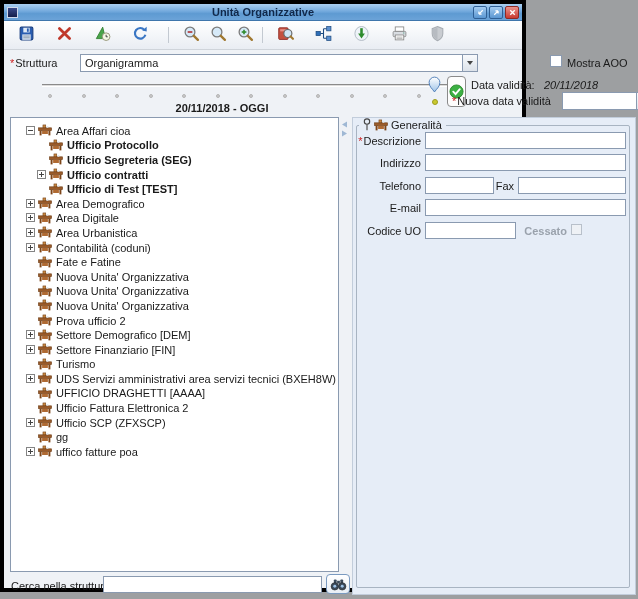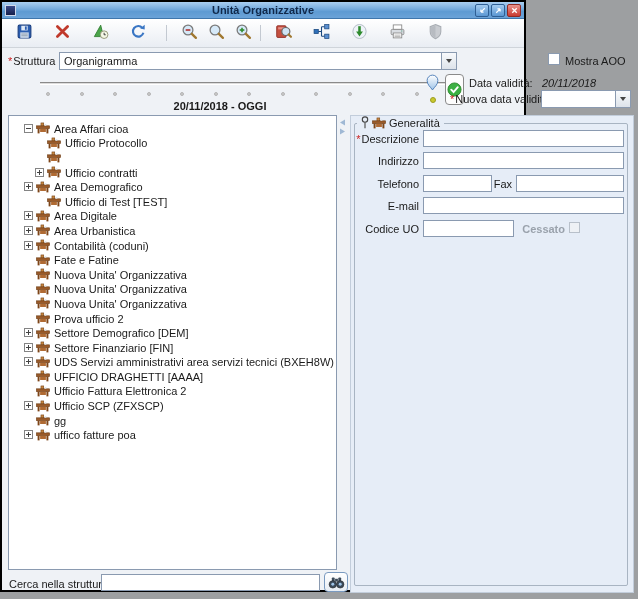--- a/index.html
+++ b/index.html
@@ -5,21 +5,21 @@
   * { box-sizing: border-box; }
   html,body { margin:0; padding:0; }
   body {
     width:638px; height:599px; position:relative; overflow:hidden;
     background:#9d9fa1;
     font-family:"Liberation Sans", sans-serif; font-size:11px; color:#1a1a1a;
     -webkit-font-smoothing:antialiased;
   }
   .window {
     position:absolute; left:0; top:0; width:526px; height:592px;
-    border:2px solid #000000; background:#eff2f6;
+    border:4px solid #000000; background:#eff2f6;
   }
   
   .titlebar {
     position:absolute; left:0; top:0; right:0; height:17px;
     background:linear-gradient(#aacff1 0%, #74aadd 45%, #5e9ad2 60%, #6ba3d8 100%);
     border-bottom:1px solid #3f76ac;
     display:flex; align-items:center;
   }
   .app-icon { width:11px; height:11px; margin-left:3px; background:linear-gradient(#3a4a8a,#141e4a); border:1px solid #cfd8ea; z-index:2; }
   .title { position:absolute; left:0; right:0; text-align:center; font-weight:bold; color:#10284a; font-size:11px; }
@@ -36,21 +36,21 @@
     display:flex; align-items:center; padding-left:10px;
   }
   .tbtn { width:24px; height:24px; border:none; background:transparent; padding:0;
     display:flex; align-items:center; justify-content:center; margin-right:14px; cursor:pointer; }
   .tbtn.tight { margin-right:3px; }
   .tbtn svg { width:17px; height:17px; }
   .tsep { width:1px; height:16px; background:#c3c9d1; margin:0 10px 0 2px; }
   
   .lbl { position:absolute; white-space:nowrap; }
   .req { color:#cc2222; margin-right:1px; }
-  .combo { position:absolute; background:#fff; border:1px solid #8a9ab0; display:flex; align-items:stretch; }
+  .combo { position:absolute; background:#fff; border:1px solid #8a9ab0; display:flex; align-items:stretch;margin-left:19px; }
   .combo .val { flex:1; padding:2px 0 0 4px; overflow:hidden; white-space:nowrap; }
   .combo .arrow-btn { width:15px; border-left:1px solid #8a9ab0; background:linear-gradient(#f8fafc,#dde3ea);
     display:flex; align-items:center; justify-content:center; cursor:pointer; }
   .combo .arrow-btn i { width:0; height:0; border-left:3.5px solid transparent; border-right:3.5px solid transparent; border-top:4px solid #444; }
   .cbox { position:absolute; width:12px; height:12px; background:#fff; border:1px solid #8a9ab0; cursor:pointer; }
   .cbox.disabled { background:#eef1f5; border-color:#b8c0ca; cursor:default; }
   
   .groove { position:absolute; left:38px; top:80px; width:408px; height:3px;
     background:#dcdcdc; border-top:1px solid #8a8a8a; border-bottom:1px solid #ffffff; }
   .thumb { position:absolute; left:424px; top:72px; width:13px; height:18px; cursor:pointer; }
@@ -58,21 +58,21 @@
   .tick.yellow { background:#c9c92e; border-color:#9d9d20; top:95px; left:428px; width:6px; height:6px; }
   .range-label { position:absolute; left:118px; top:98px; width:200px; text-align:center; font-weight:bold; }
   .go-btn { position:absolute; left:443px; top:72px; width:19px; height:31px; background:#fdfdfd;
     border:1px solid #8a8a8a; border-radius:4px; display:flex; align-items:center; justify-content:center; cursor:pointer; padding:0; }
   .go-btn svg { width:15px; height:15px; }
   
   .tree-panel { position:absolute; left:6px; top:113px; width:329px; height:455px;
     background:#fff; border:1px solid #8a9ab0; overflow:hidden; padding-top:5px; }
   .trow { height:14.6px; display:flex; align-items:center; white-space:nowrap; cursor:default; }
   .trow.lvl0 { padding-left:15px; }
-  .trow.lvl1 { padding-left:26px; }
+  .trow.lvl1 { padding-left:26px;font-weight:bold; }
   .texp { width:9px; height:9px; margin-right:3px; flex:0 0 9px; }
   .texp svg { width:9px; height:9px; display:block; }
   .texp.empty { border:none; }
   .desk { width:14px; height:12px; margin-right:4px; flex:0 0 14px; }
   .desk svg { width:14px; height:12px; display:block; }
   .tlabel { padding-top:1px; }
   .divider-arrows { position:absolute; left:337px; top:117px; width:8px; }
   .divider-arrows svg { display:block; margin-bottom:2px; }
   .right-panel { position:absolute; left:348px; top:113px; width:284px; height:478px;
     background:#e6edf7; border:1px solid #c2cddb; }
@@ -307,20 +307,21 @@
           <span class="desk">
             <svg viewBox="0 0 13 11">
               <rect x="0.5" y="3.5" width="12" height="2.6" fill="#9a5b2a" stroke="#6e3c14" stroke-width="0.6"></rect>
               <rect x="1.5" y="6.2" width="1.8" height="4.3" fill="#7d4518"></rect>
               <rect x="9.7" y="6.2" width="1.8" height="4.3" fill="#7d4518"></rect>
               <rect x="3.8" y="6.2" width="5.4" height="3" fill="#b06a32"></rect>
               <rect x="4.6" y="0.8" width="2.6" height="2.6" fill="#c8873f" stroke="#6e3c14" stroke-width="0.5"></rect>
               <rect x="8" y="1.8" width="1.6" height="1.6" fill="#e0e8ef"></rect>
             </svg>
           </span>
+          <span class="tlabel">Ufficio Segreteria (SEG)</span>
         </div>
         <div class="trow lvl1">
           <span class="texp">
             <svg viewBox="0 0 9 9">
               <rect x="0.5" y="0.5" width="8" height="8" fill="#fff" stroke="#848484"></rect>
               <line x1="2" y1="4.5" x2="7" y2="4.5" stroke="#444" stroke-width="1"></line>
               <line x1="4.5" y1="2" x2="4.5" y2="7" stroke="#444" stroke-width="1"></line>
             </svg>
           </span>
           <span class="desk">
@@ -328,54 +329,54 @@
               <rect x="0.5" y="3.5" width="12" height="2.6" fill="#9a5b2a" stroke="#6e3c14" stroke-width="0.6"></rect>
               <rect x="1.5" y="6.2" width="1.8" height="4.3" fill="#7d4518"></rect>
               <rect x="9.7" y="6.2" width="1.8" height="4.3" fill="#7d4518"></rect>
               <rect x="3.8" y="6.2" width="5.4" height="3" fill="#b06a32"></rect>
               <rect x="4.6" y="0.8" width="2.6" height="2.6" fill="#c8873f" stroke="#6e3c14" stroke-width="0.5"></rect>
               <rect x="8" y="1.8" width="1.6" height="1.6" fill="#e0e8ef"></rect>
             </svg>
           </span>
           <span class="tlabel">Ufficio contratti</span>
         </div>
+        <div class="trow lvl1">
+          <span class="texp empty"></span>
+          <span class="desk">
+            <svg viewBox="0 0 13 11">
+              <rect x="0.5" y="3.5" width="12" height="2.6" fill="#9a5b2a" stroke="#6e3c14" stroke-width="0.6"></rect>
+              <rect x="1.5" y="6.2" width="1.8" height="4.3" fill="#7d4518"></rect>
+              <rect x="9.7" y="6.2" width="1.8" height="4.3" fill="#7d4518"></rect>
+              <rect x="3.8" y="6.2" width="5.4" height="3" fill="#b06a32"></rect>
+              <rect x="4.6" y="0.8" width="2.6" height="2.6" fill="#c8873f" stroke="#6e3c14" stroke-width="0.5"></rect>
+              <rect x="8" y="1.8" width="1.6" height="1.6" fill="#e0e8ef"></rect>
+            </svg>
+          </span>
+          <span class="tlabel">Ufficio di Test [TEST]</span>
+        </div>
         <div class="trow lvl0">
           <span class="texp">
             <svg viewBox="0 0 9 9">
               <rect x="0.5" y="0.5" width="8" height="8" fill="#fff" stroke="#848484"></rect>
               <line x1="2" y1="4.5" x2="7" y2="4.5" stroke="#444" stroke-width="1"></line>
               <line x1="4.5" y1="2" x2="4.5" y2="7" stroke="#444" stroke-width="1"></line>
             </svg>
           </span>
           <span class="desk">
             <svg viewBox="0 0 13 11">
               <rect x="0.5" y="3.5" width="12" height="2.6" fill="#9a5b2a" stroke="#6e3c14" stroke-width="0.6"></rect>
               <rect x="1.5" y="6.2" width="1.8" height="4.3" fill="#7d4518"></rect>
               <rect x="9.7" y="6.2" width="1.8" height="4.3" fill="#7d4518"></rect>
               <rect x="3.8" y="6.2" width="5.4" height="3" fill="#b06a32"></rect>
               <rect x="4.6" y="0.8" width="2.6" height="2.6" fill="#c8873f" stroke="#6e3c14" stroke-width="0.5"></rect>
               <rect x="8" y="1.8" width="1.6" height="1.6" fill="#e0e8ef"></rect>
             </svg>
           </span>
           <span class="tlabel">Area Demografico</span>
         </div>
-        <div class="trow lvl1">
-          <span class="texp empty"></span>
-          <span class="desk">
-            <svg viewBox="0 0 13 11">
-              <rect x="0.5" y="3.5" width="12" height="2.6" fill="#9a5b2a" stroke="#6e3c14" stroke-width="0.6"></rect>
-              <rect x="1.5" y="6.2" width="1.8" height="4.3" fill="#7d4518"></rect>
-              <rect x="9.7" y="6.2" width="1.8" height="4.3" fill="#7d4518"></rect>
-              <rect x="3.8" y="6.2" width="5.4" height="3" fill="#b06a32"></rect>
-              <rect x="4.6" y="0.8" width="2.6" height="2.6" fill="#c8873f" stroke="#6e3c14" stroke-width="0.5"></rect>
-              <rect x="8" y="1.8" width="1.6" height="1.6" fill="#e0e8ef"></rect>
-            </svg>
-          </span>
-          <span class="tlabel">Ufficio di Test [TEST]</span>
-        </div>
         <div class="trow lvl0">
           <span class="texp">
             <svg viewBox="0 0 9 9">
               <rect x="0.5" y="0.5" width="8" height="8" fill="#fff" stroke="#848484"></rect>
               <line x1="2" y1="4.5" x2="7" y2="4.5" stroke="#444" stroke-width="1"></line>
               <line x1="4.5" y1="2" x2="4.5" y2="7" stroke="#444" stroke-width="1"></line>
             </svg>
           </span>
           <span class="desk">
             <svg viewBox="0 0 13 11">
@@ -531,20 +532,34 @@
             <svg viewBox="0 0 13 11">
               <rect x="0.5" y="3.5" width="12" height="2.6" fill="#9a5b2a" stroke="#6e3c14" stroke-width="0.6"></rect>
               <rect x="1.5" y="6.2" width="1.8" height="4.3" fill="#7d4518"></rect>
               <rect x="9.7" y="6.2" width="1.8" height="4.3" fill="#7d4518"></rect>
               <rect x="3.8" y="6.2" width="5.4" height="3" fill="#b06a32"></rect>
               <rect x="4.6" y="0.8" width="2.6" height="2.6" fill="#c8873f" stroke="#6e3c14" stroke-width="0.5"></rect>
               <rect x="8" y="1.8" width="1.6" height="1.6" fill="#e0e8ef"></rect>
             </svg>
           </span>
           <span class="tlabel">Settore Finanziario [FIN]</span>
+        </div>
+        <div class="trow lvl0">
+          <span class="texp empty"></span>
+          <span class="desk">
+            <svg viewBox="0 0 13 11">
+              <rect x="0.5" y="3.5" width="12" height="2.6" fill="#9a5b2a" stroke="#6e3c14" stroke-width="0.6"></rect>
+              <rect x="1.5" y="6.2" width="1.8" height="4.3" fill="#7d4518"></rect>
+              <rect x="9.7" y="6.2" width="1.8" height="4.3" fill="#7d4518"></rect>
+              <rect x="3.8" y="6.2" width="5.4" height="3" fill="#b06a32"></rect>
+              <rect x="4.6" y="0.8" width="2.6" height="2.6" fill="#c8873f" stroke="#6e3c14" stroke-width="0.5"></rect>
+              <rect x="8" y="1.8" width="1.6" height="1.6" fill="#e0e8ef"></rect>
+            </svg>
+          </span>
+          <span class="tlabel">Turismo</span>
         </div>
         <div class="trow lvl0">
           <span class="texp">
             <svg viewBox="0 0 9 9">
               <rect x="0.5" y="0.5" width="8" height="8" fill="#fff" stroke="#848484"></rect>
               <line x1="2" y1="4.5" x2="7" y2="4.5" stroke="#444" stroke-width="1"></line>
               <line x1="4.5" y1="2" x2="4.5" y2="7" stroke="#444" stroke-width="1"></line>
             </svg>
           </span>
           <span class="desk">

